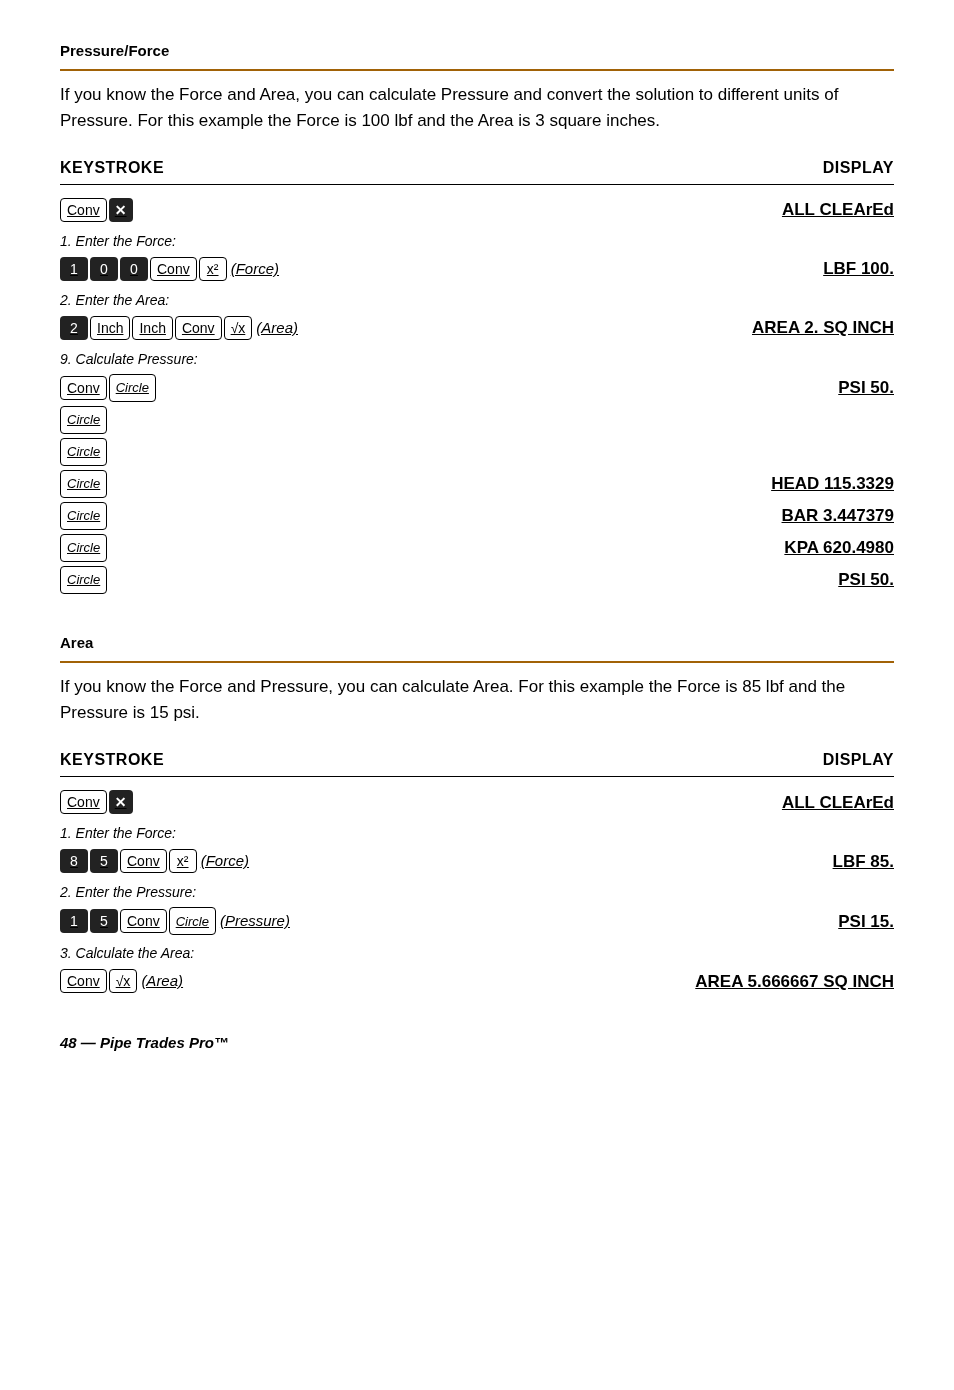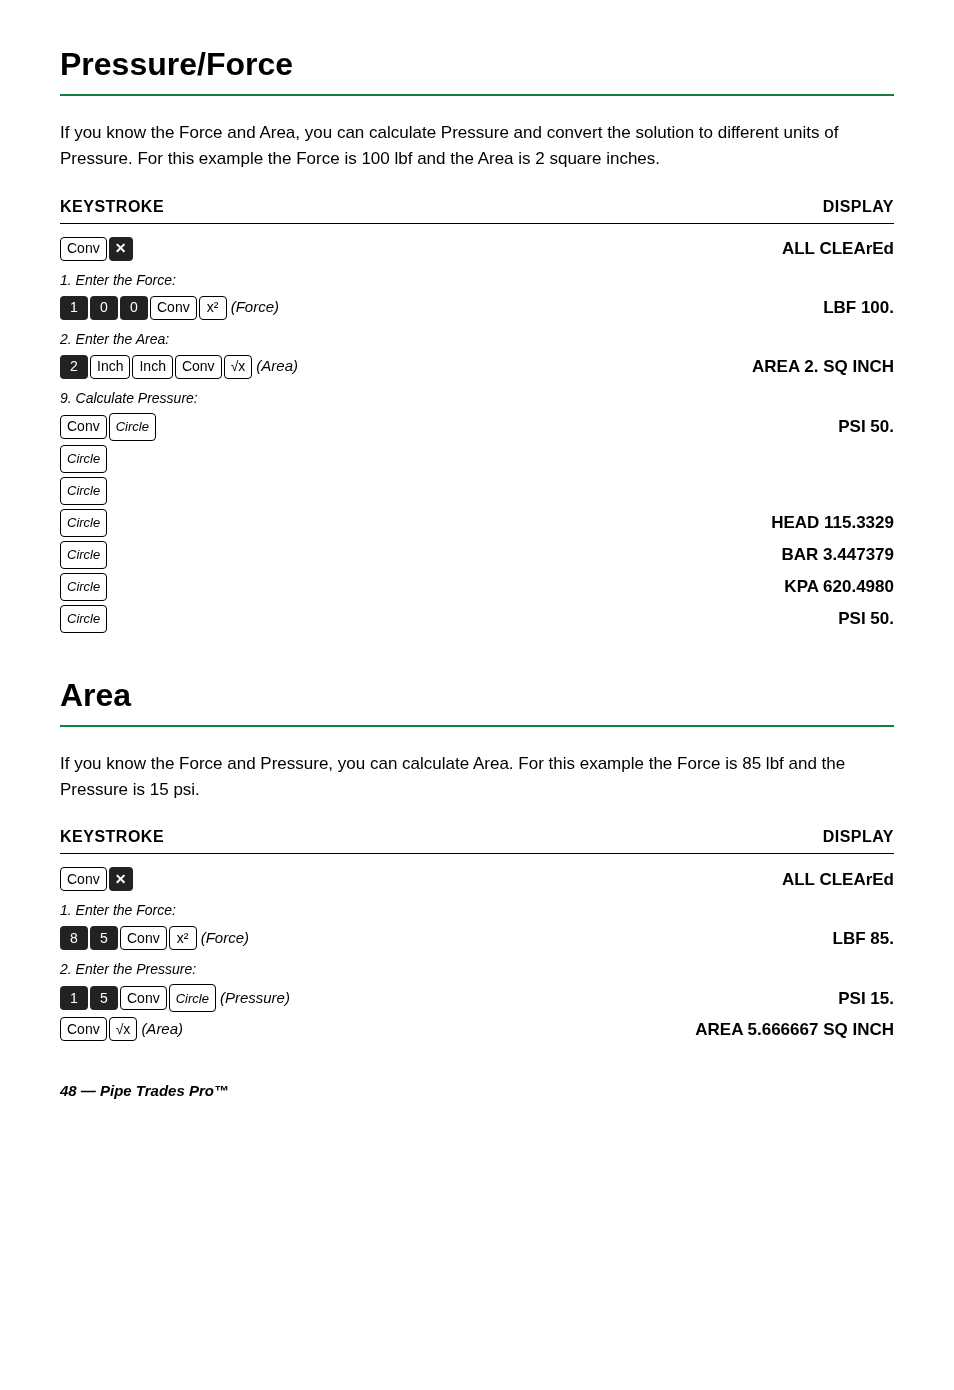--- a/index.html
+++ b/index.html
@@ -8,25 +8,25 @@
       background: #fff;
       color: #000;
       width: 954px;
       min-height: 1390px;
       padding: 40px 60px;
       font-size: 17px;
       line-height: 1.5;
     }
 
     .section-title {
-      font-size: 32px;
+      font-size: 15px;
       font-weight: bold;
       padding-bottom: 6px;
-      border-bottom: 2px solid #15803d;
-      margin-bottom: 24px;
+      border-bottom: 2px solid #a16207;
+      margin-bottom: 11px;
     }
 
     .description {
       margin-bottom: 22px;
       font-size: 17px;
       line-height: 1.55;
     }
 
     .table-header {
       display: flex;
@@ -39,20 +39,21 @@
       margin-bottom: 10px;
       margin-top: 22px;
     }
 
     .table-row {
       display: flex;
       justify-content: center;
       align-items: center;
       padding: 2px 0;
       min-height: 30px;
+      text-decoration: underline;
     }
 
     .keystroke-col {
       display: flex;
       align-items: center;
       flex-wrap: wrap;
       gap: 2px;
       flex: 1;
     }
 
@@ -149,21 +150,21 @@
       font-style: italic;
       font-size: 15px;
       font-weight: bold;
     }
   </style>
 </head>
 <body>
 
 <div class="section">
   <div class="section-title">Pressure/Force</div>
-  <div class="description">If you know the Force and Area, you can calculate Pressure and convert the solution to different units of Pressure. For this example the Force is 100 lbf and the Area is 2 square inches.</div>
+  <div class="description">If you know the Force and Area, you can calculate Pressure and convert the solution to different units of Pressure. For this example the Force is 100 lbf and the Area is 3 square inches.</div>
 
   <div class="table-header">
     <span>KEYSTROKE</span>
     <span>DISPLAY</span>
   </div>
 
   <div class="table-row">
     <div class="keystroke-col">
       <span class="key">Conv</span>
       <span class="key-x-dark">✕</span>
@@ -277,20 +278,21 @@
     <div class="keystroke-col">
       <span class="key-dark">1</span>
       <span class="key-dark">5</span>
       <span class="key">Conv</span>
       <span class="key-circle">Circle</span>
       <span class="italic-label">(Pressure)</span>
     </div>
     <div class="display-col">PSI  15.</div>
   </div>
 
+  <div class="step-label"><em>3.  Calculate the Area:</em></div>
   <div class="table-row">
     <div class="keystroke-col">
       <span class="key">Conv</span>
       <span class="key">√x</span>
       <span class="italic-label">(Area)</span>
     </div>
     <div class="display-col">AREA 5.666667 SQ INCH</div>
   </div>
 </div>
 

